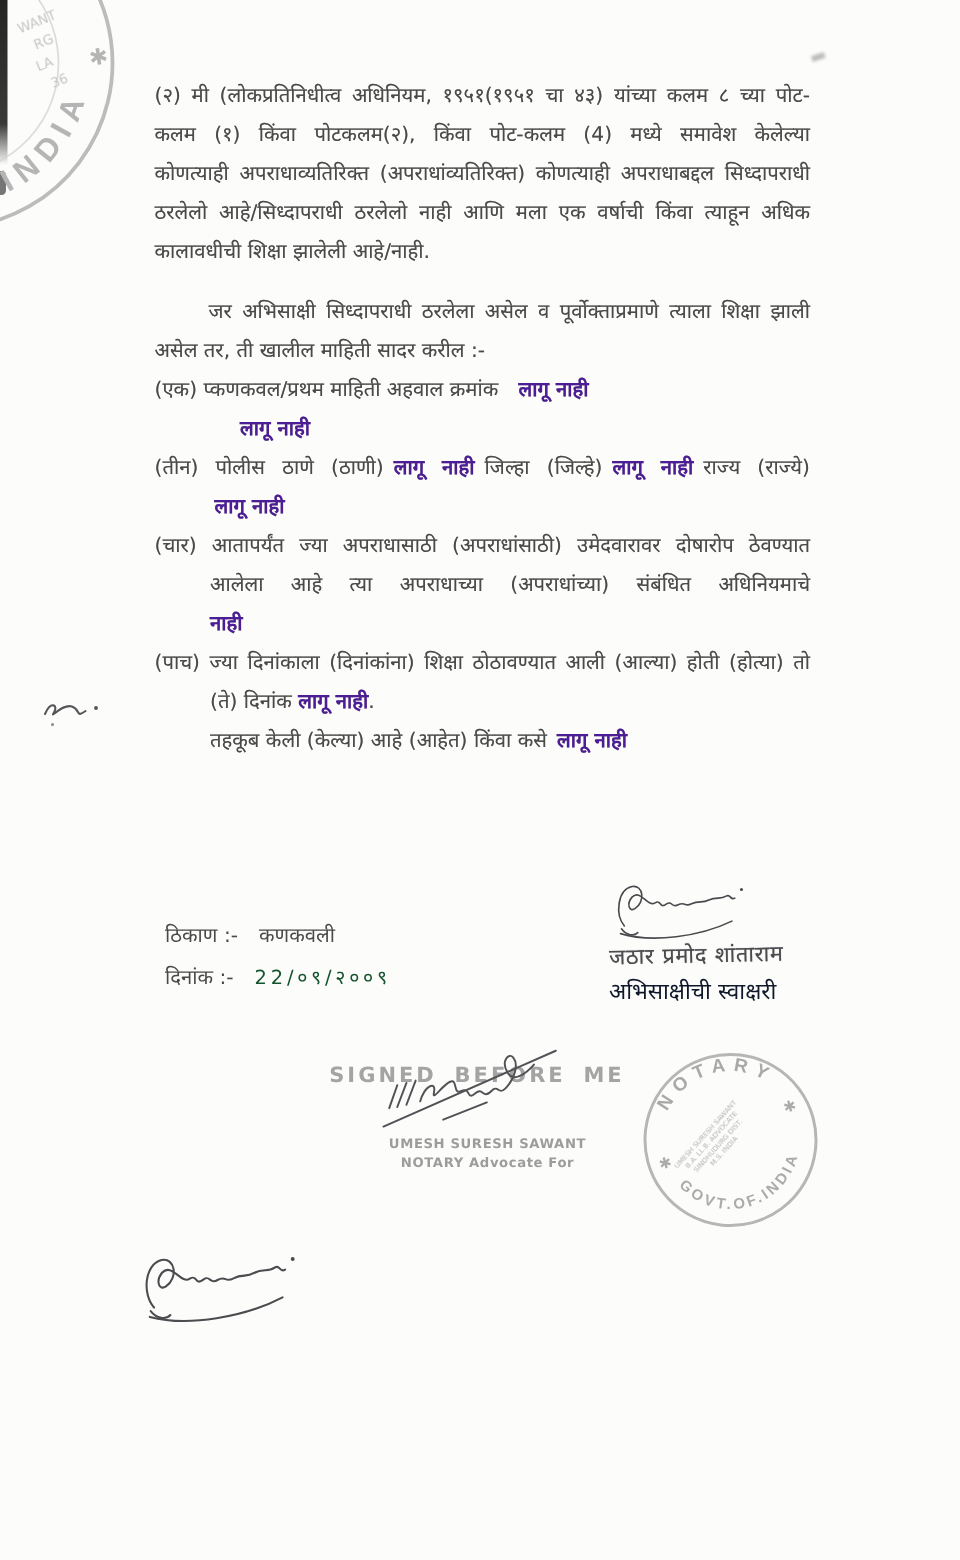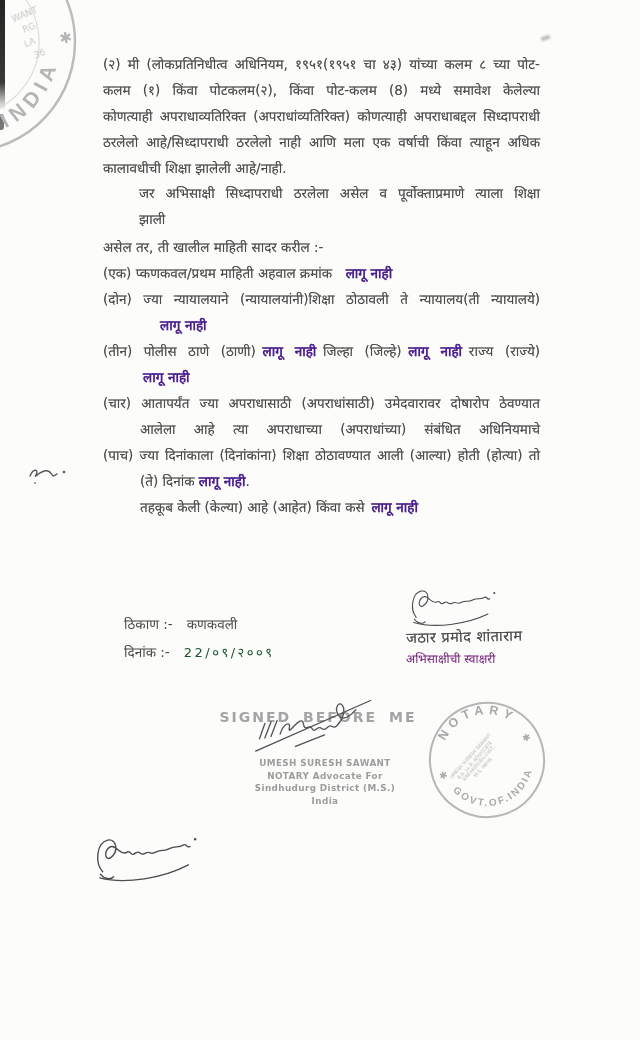--- a/index.html
+++ b/index.html
@@ -12,31 +12,31 @@
   
   .body-text{
     position:absolute;left:103px;top:51px;width:437px;
     font-size:13.5px;line-height:26px;
     text-shadow:0 0 .4px rgba(80,80,80,.45);
   }
   .line{text-align:left;}
   .line.just{text-align:justify;text-align-last:justify;}
   .b{font-weight:bold;color:#4c1d95;}
   
-  .footer-left{position:absolute;left:124px;top:610px;font-size:13.5px;line-height:28px;}
+  .footer-left{position:absolute;left:110px;top:610px;font-size:13.5px;line-height:28px;}
   .footer-left .val{margin-left:14px;}
   .hand-date{letter-spacing:2.5px;color:#14532d;font-size:13px;}
   .footer-right{position:absolute;left:406px;top:584px;width:190px;}
   .sig-a{display:block;}
   .hand-name{
     font-size:14.5px;color:#4c4c50;white-space:nowrap;
     transform:rotate(-1.2deg);margin-top:-7px;letter-spacing:.5px;
     text-shadow:0 0 .5px rgba(70,70,75,.6);
   }
-  .sign-caption{font-size:12px;color:#701a75;margin-top:5px;}
+  .sign-caption{font-size:15px;color:#0f172a;margin-top:5px;}
   
   .signed-stamp{
     position:absolute;left:218px;top:709px;width:200px;text-align:center;
     font-size:14px;font-weight:bold;letter-spacing:2px;word-spacing:5px;
     color:#a4a4a4;filter:blur(.3px);
   }
   .notary-lines{
     position:absolute;left:240px;top:757px;width:170px;text-align:center;
     font-size:8.8px;font-weight:bold;line-height:12.5px;color:#9c9c9c;
     letter-spacing:.4px;filter:blur(.25px);
@@ -83,33 +83,33 @@
     <g transform="rotate(-14 188 135)" style="filter:blur(.5px)">
       <text x="185" y="116" font-size="9" fill="#c6c6c6">WANT</text>
       <text x="191" y="130" font-size="9" fill="#c6c6c6">RG</text>
       <text x="187" y="144" font-size="9" fill="#c6c6c6">LA</text>
       <text x="192" y="158" font-size="9" fill="#c6c6c6">36</text>
     </g>
   </svg>
 
   <div class="body-text">
       <div class="line just"><span>(२) मी (लोकप्रतिनिधीत्व अधिनियम, १९५१(१९५१ चा ४३) यांच्या कलम ८ च्या पोट-</span></div>
-      <div class="line just"><span>कलम (१) किंवा पोटकलम(२), किंवा पोट-कलम (8) मध्ये समावेश केलेल्या</span></div>
+      <div class="line just"><span>कलम (१) किंवा पोटकलम(२), किंवा पोट-कलम (4) मध्ये समावेश केलेल्या</span></div>
       <div class="line just"><span>कोणत्याही अपराधाव्यतिरिक्त (अपराधांव्यतिरिक्त) कोणत्याही अपराधाबद्दल सिध्दापराधी</span></div>
       <div class="line just"><span>ठरलेलो आहे/सिध्दापराधी ठरलेलो नाही आणि मला एक वर्षाची किंवा त्याहून अधिक</span></div>
       <div class="line"><span>कालावधीची शिक्षा झालेली आहे/नाही.</span></div>
-      <div class="line just" style="padding-left: 36px; margin-top: 1px; font-family: Liberation Mono, monospace;"><span>जर अभिसाक्षी सिध्दापराधी ठरलेला असेल व पूर्वोक्ताप्रमाणे त्याला शिक्षा झाली</span></div>
+      <div class="line just" style="padding-left: 36px; margin-top: 14px;"><span>जर अभिसाक्षी सिध्दापराधी ठरलेला असेल व पूर्वोक्ताप्रमाणे त्याला शिक्षा झाली</span></div>
       <div class="line"><span>असेल तर, ती खालील माहिती सादर करील :-</span></div>
       <div class="line"><span>(एक) प्कणकवल/प्रथम माहिती अहवाल क्रमांक  </span><span class="b">लागू नाही</span></div>
-      <div class="line just"><span>(दोन) ज्या न्यायालयाने (न्यायालयांनी)शिक्षा ठोठावली ते न्यायालय(ती न्यायालये)</span></div>
       <div class="line" style="padding-left: 57px;"><span class="b">लागू नाही</span></div>
       <div class="line just"><span>(तीन) पोलीस ठाणे (ठाणी) </span><span class="b">लागू नाही</span><span> जिल्हा (जिल्हे) </span><span class="b">लागू नाही</span><span> राज्य (राज्ये)</span></div>
       <div class="line" style="padding-left: 40px;"><span class="b">लागू नाही</span></div>
       <div class="line just"><span>(चार) आतापर्यंत ज्या अपराधासाठी (अपराधांसाठी) उमेदवारावर दोषारोप ठेवण्यात</span></div>
       <div class="line just" style="padding-left: 37px;"><span>आलेला आहे त्या अपराधाच्या (अपराधांच्या) संबंधित अधिनियमाचे</span></div>
+      <div class="line" style="padding-left: 37px;"><span class="b">नाही</span></div>
       <div class="line just"><span>(पाच) ज्या दिनांकाला (दिनांकांना) शिक्षा ठोठावण्यात आली (आल्या) होती (होत्या) तो</span></div>
       <div class="line" style="padding-left: 37px;"><span>(ते) दिनांक </span><span class="b">लागू नाही</span><span>.</span></div>
       <div class="line" style="padding-left: 37px;"><span>तहकूब केली (केल्या) आहे (आहेत) किंवा कसे </span><span class="b">लागू नाही</span></div>
     </div>
 
   <svg class="margin-initial" width="52" height="46" viewBox="0 0 52 46">
     <path d="M8,32 C12,23 17,26 14,31 C11,36 19,25 26,27 C32,29 28,35 35,30" fill="none" stroke="#55555a" stroke-width="1.4" stroke-linecap="round"></path>
     <circle cx="42" cy="28" r="1.3" fill="#55555a"></circle>
     <circle cx="13" cy="39" r="1" fill="#6a6a6e" opacity=".8"></circle>
   </svg>
@@ -143,21 +143,20 @@
         <path d="M30,36 L22,57"></path>
         <path d="M38,34 L30,55"></path>
       <path d="M42,52 C46,38 56,34 54,44 C52,53 61,38 68,35 C75,32 70,47 78,43 C86,39 82,52 90,45 C97,39 96,51 104,43 C110,37 110,47 116,41 C124,33 128,20 123,14 C119,9 112,17 118,27 C123,36 134,28 141,20"></path>
       <path d="M10,74 L160,8"></path>
       <path d="M62,68 L100,53"></path>
     </g>
   </svg>
   <div class="notary-lines">
     <div>UMESH SURESH SAWANT</div>
     <div>NOTARY Advocate For</div>
-    <div>Sindhudurg District (M.S.) India</div>
   </div>
 
   <svg class="stamp-round" viewBox="0 0 124 124" width="124" height="124">
     <defs>
       <path id="rs-top" d="M18.8,46.3 A46,46 0 0 1 105.2,46.3"></path>
       <path id="rs-bot" d="M21,82.9 A46,46 0 0 0 103,82.9"></path>
     </defs>
     <circle cx="62" cy="62" r="57" fill="none" stroke="#b6b6b6" stroke-width="2"></circle>
     <text class="stamp-text" font-size="12.5" letter-spacing="5" fill="#a9a9a9" text-anchor="middle">
       <textPath href="#rs-top" startOffset="50%">NOTARY</textPath>

